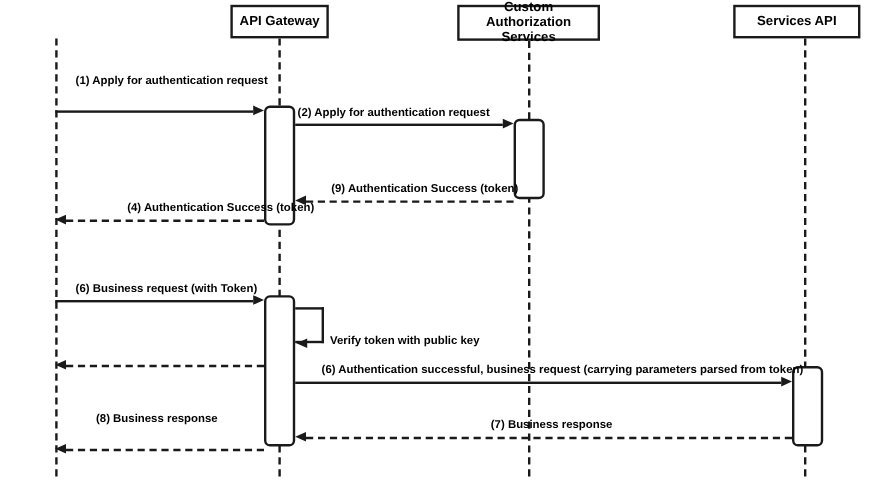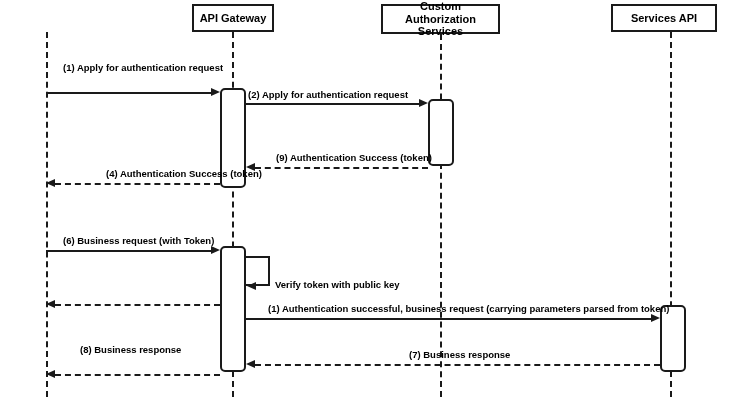--- a/index.html
+++ b/index.html
@@ -143,21 +143,21 @@
   <div class="self-loop" style="left:246px; top:256px; width:24px; height:30px;"></div>
   <div class="arrow-head left" style="left:247px; top:281.5px;"></div>
   <div class="msg-label" style="left:275px; top:254px;margin-top:25px;">Verify token
 with public key</div>
 
   <div class="msg-line dashed" style="left:55px; top:304px; width:165px;"></div>
   <div class="arrow-head left" style="left:46px; top:299.5px;"></div>
 
   <div class="msg-line" style="left:246px; top:318px; width:405px;"></div>
   <div class="arrow-head right" style="left:651px; top:313.5px;"></div>
-  <div class="msg-label" style="left:268px; top:303px;">(1) Authentication successful, business request (carrying parameters parsed from token)</div>
+  <div class="msg-label" style="left:268px; top:303px;">(6) Authentication successful, business request (carrying parameters parsed from token)</div>
 
   <div class="msg-line dashed" style="left:255px; top:364px; width:405px;"></div>
   <div class="arrow-head left" style="left:246px; top:359.5px;"></div>
   <div class="msg-label" style="left:409px; top:349px;">(7) Business response</div>
 
   <div class="msg-line dashed" style="left:55px; top:374px; width:165px;"></div>
   <div class="arrow-head left" style="left:46px; top:369.5px;"></div>
   <div class="msg-label" style="left:80px; top:344px;">(8) Business response</div>
 
 </div>

